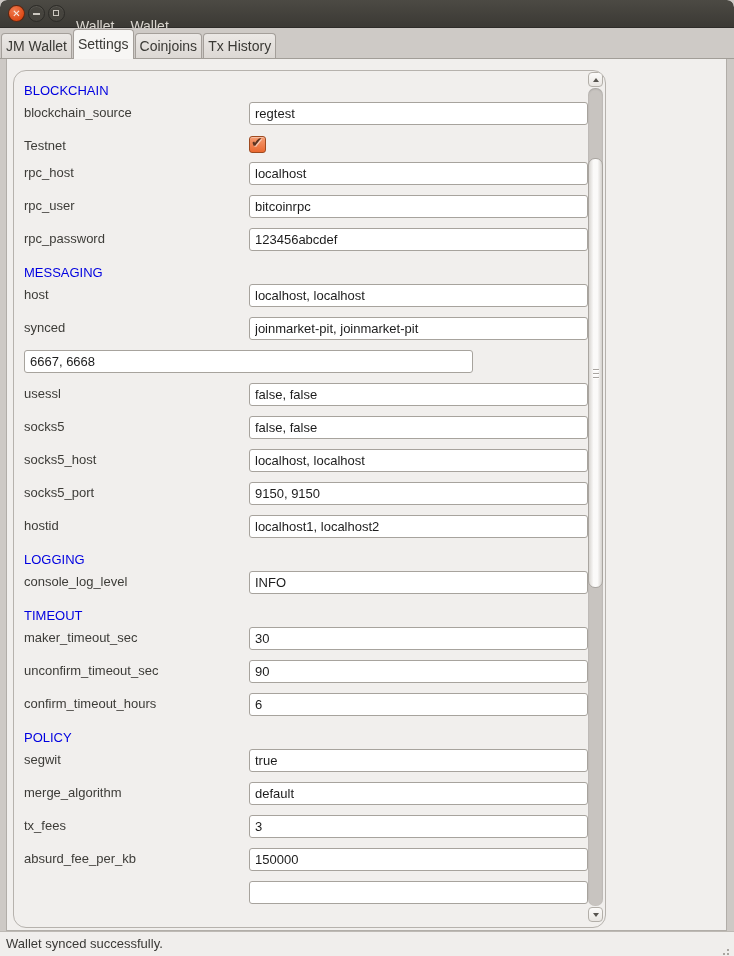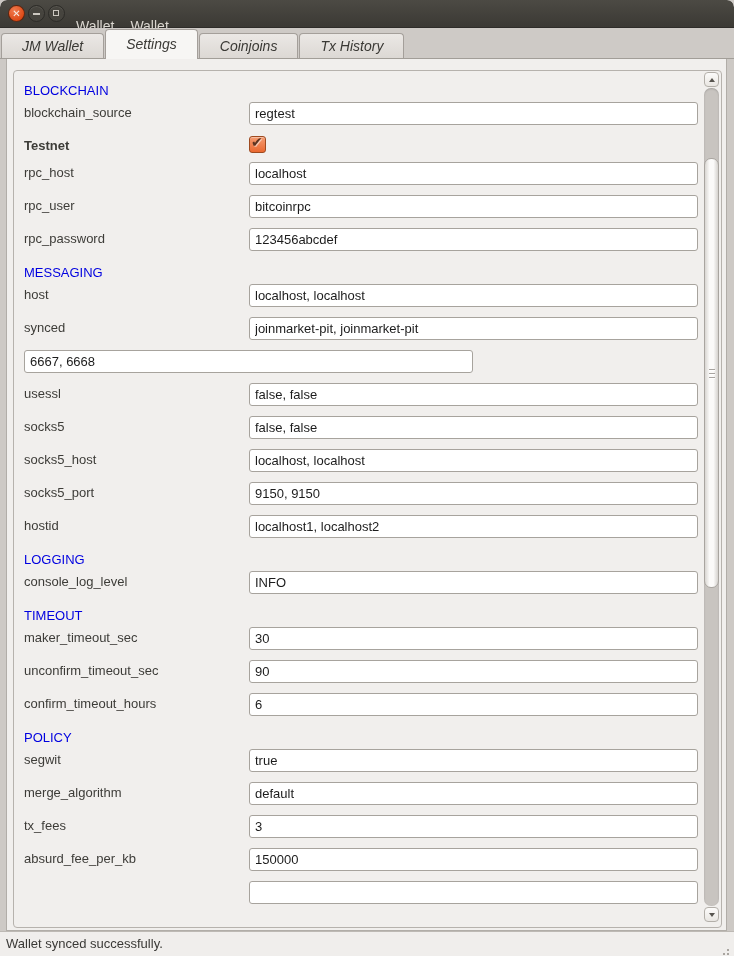--- a/index.html
+++ b/index.html
@@ -11,29 +11,29 @@
   .winbtn.min,.winbtn.max{background:#46443e;border:1px solid #2c2b27;box-shadow:inset 0 1px 0 rgba(255,255,255,.10);}
   .winbtn.min{left:28px;}
   .winbtn.max{left:48px;}
   .glyph-x{position:absolute;left:0;top:0;width:100%;height:100%;display:flex;align-items:center;justify-content:center;color:#f7ece3;font-size:10px;font-weight:bold;line-height:1;}
   .glyph-min{position:absolute;left:4px;top:7px;width:7px;border-top:2px solid #ccc8c0;}
   .glyph-max{position:absolute;left:4px;top:4px;width:6px;height:6px;border:1.5px solid #ccc8c0;box-sizing:border-box;}
   .menubar{position:absolute;left:76px;top:0;height:28px;display:flex;align-items:center;gap:16px;color:#dad6cf;font-size:14px;}
   .menu-item{cursor:default;margin-top:24px;}
   
   .tabbar{position:absolute;top:28px;left:0;right:0;height:30px;background:#cecac6;border-bottom:1px solid #a29e98;display:flex;align-items:flex-end;padding-left:1px;box-sizing:content-box;}
-  .tab{height:25px;line-height:25px;padding:0 20px;margin-right:1px;font-size:14px;color:#3a3935;background:linear-gradient(#ebe8e5,#dcd8d4);border:1px solid #a49f9a;border-bottom:none;border-radius:4px 4px 0 0;box-sizing:border-box;cursor:default;font-style:italic;}
+  .tab{height:25px;line-height:25px;padding:0 4px;margin-right:1px;font-size:14px;color:#3a3935;background:linear-gradient(#ebe8e5,#dcd8d4);border:1px solid #a49f9a;border-bottom:none;border-radius:4px 4px 0 0;box-sizing:border-box;cursor:default;}
   .tab.active{height:30px;line-height:29px;margin-bottom:-1px;background:#f7f6f4;position:relative;z-index:2;}
   
   .pane{position:absolute;top:59px;left:6px;width:721px;bottom:25px;background:#f1efed;border:1px solid #b1ada8;border-top:none;box-sizing:border-box;}
-  .scrollframe{position:absolute;left:6px;top:11px;width:709px;height:858px;border:1px solid #b6b2ad;border-radius:4px;background:#f1efed;box-sizing:border-box;overflow:hidden;}
+  .scrollframe{position:absolute;left:6px;top:11px;width:593px;height:858px;border:1px solid #b6b2ad;border-radius:13px;background:#f1efed;box-sizing:border-box;overflow:hidden;}
   .content{position:absolute;left:0;top:0;right:17px;bottom:0;padding:8px 0 0 10px;overflow:hidden;}
   .section-title{height:23px;line-height:23px;font-size:13px;color:#0000e0;}
   .row{display:flex;align-items:flex-start;height:33px;}
-  .row.cb{height:27px;font-weight:bold;}
+  .row.cb{height:27px;}
   .row .lbl{width:225px;flex:0 0 225px;font-size:13px;color:#3d3c38;line-height:22px;}
   .row input.txt{width:449px;height:23px;box-sizing:border-box;border:1px solid #a7a39d;border-radius:3px;background:#ffffff;font-family:"Liberation Sans","DejaVu Sans",sans-serif;font-size:13px;color:#1c1c1c;padding:0 5px;outline:none;}
   .checkbox{position:relative;width:17px;height:17px;box-sizing:border-box;border:1px solid #9e4a20;border-radius:3px;background:linear-gradient(#f59d72,#ea6830);box-shadow:inset 0 1px 0 rgba(255,255,255,.35);margin-top:1px;cursor:default;}
   .checkmark{position:absolute;left:1px;top:-3px;font-size:14px;color:#5e3420;text-shadow:1px 1px 0 rgba(255,255,255,.55);}
   
   .sb{position:absolute;top:1px;right:1px;bottom:1px;width:16px;}
   .sb-btn{position:absolute;left:0;width:15px;height:15px;box-sizing:border-box;border:1px solid #b3afa9;border-radius:4px;background:linear-gradient(#fcfbfa,#e9e6e2);display:flex;align-items:center;justify-content:center;}
   .sb-btn.up{top:0;}
   .sb-btn.down{bottom:4px;}
   .tri-up{width:0;height:0;border-left:3px solid transparent;border-right:3px solid transparent;border-bottom:4px solid #57544f;}

